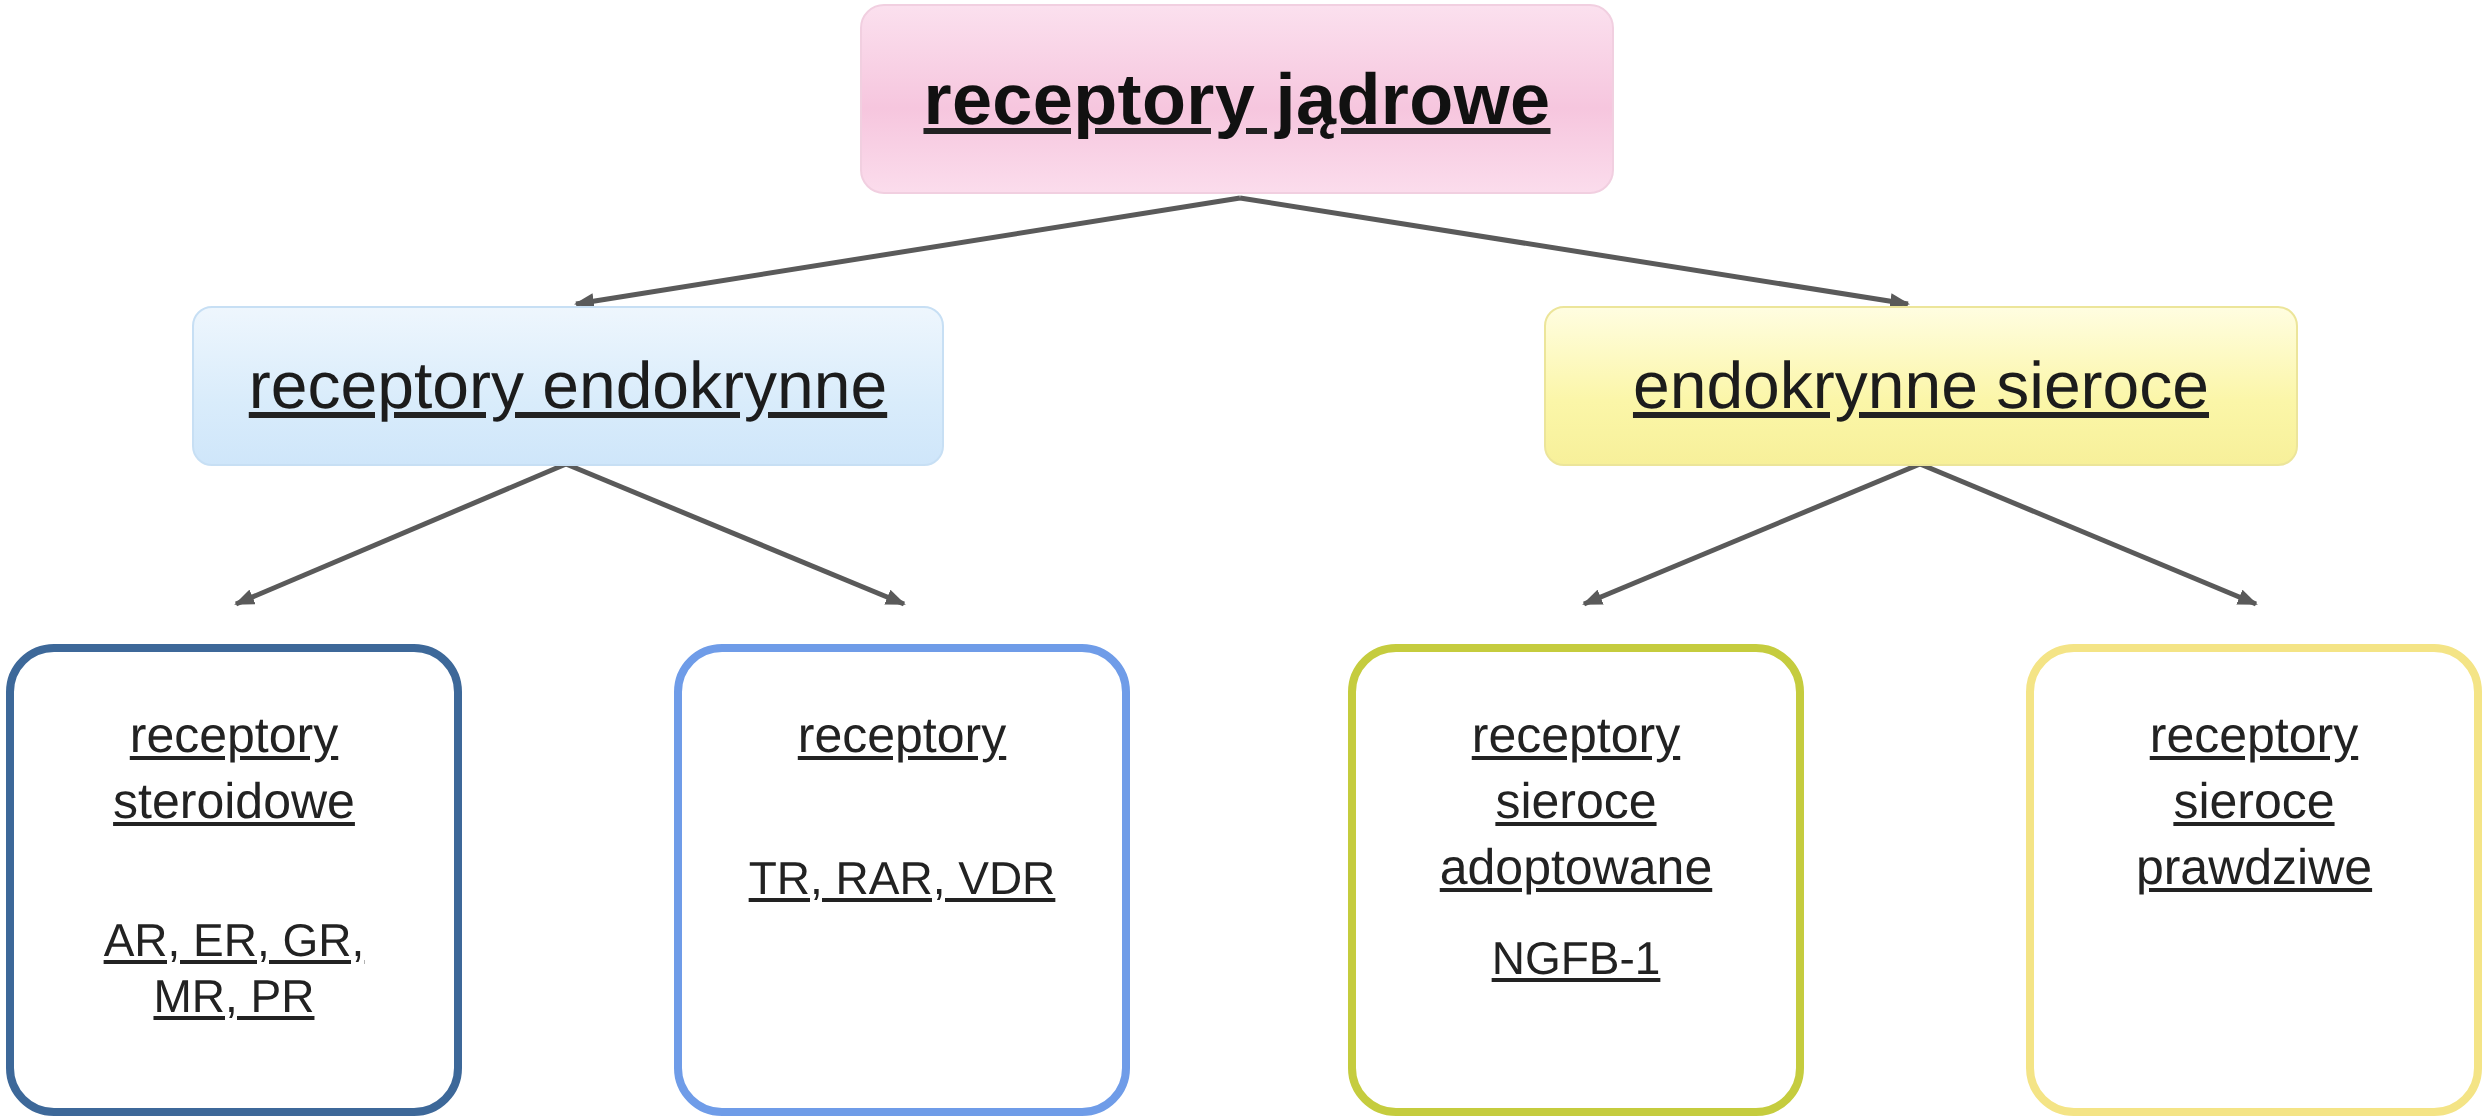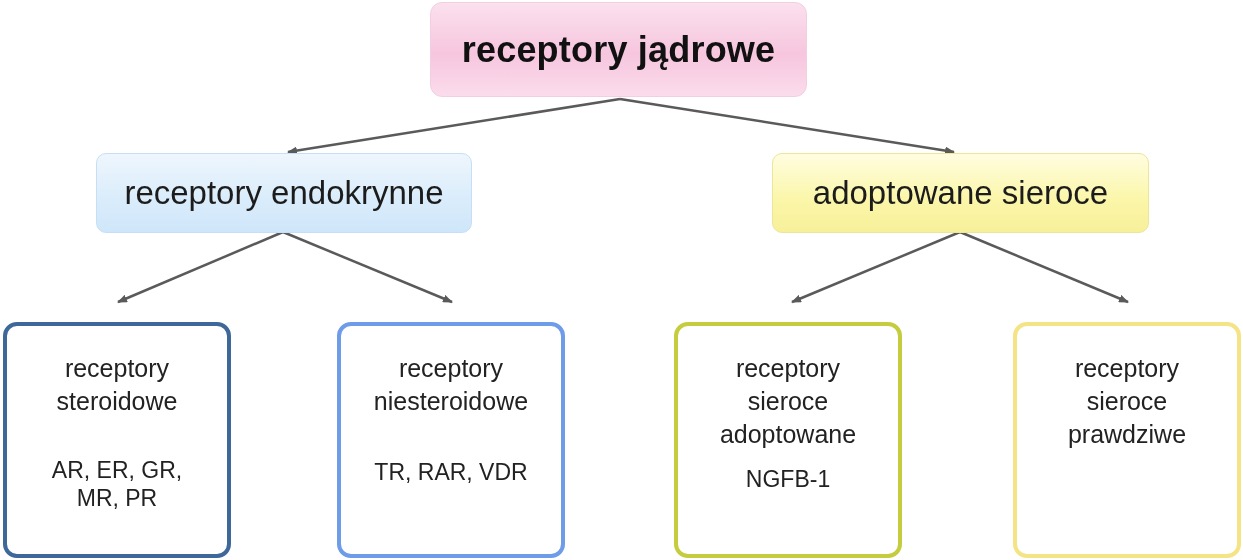--- a/index.html
+++ b/index.html
@@ -1,32 +1,32 @@
 <!DOCTYPE html>
 <html><head>
   <meta charset="utf-8">
   <style>
     html, body { margin: 0; padding: 0; background: #ffffff; }
     body { width: 1243px; height: 560px; position: relative; overflow: hidden;
            font-family: "Liberation Sans", "DejaVu Sans", sans-serif; color: #222; }
     .box { position: absolute; box-sizing: border-box; display: flex; flex-direction: column;
-           align-items: center; justify-content: center; text-align: center; }
+           align-items: center; justify-content: center; text-align: center; text-decoration: underline; }
     #root-box { left: 430px; top: 2px; width: 377px; height: 95px; border-radius: 12px;
                 background: linear-gradient(#fbe0ee, #f6c6de 55%, #fbdcec);
                 border: 1px solid #f1cfe0; }
     #root-box span { font-weight: bold; font-size: 36px; color: #111; letter-spacing: 0.2px; }
     .mid { top: 153px; height: 80px; border-radius: 10px; }
     .mid span { font-size: 33px; color: #1c1c1c; }
     #endo-box { left: 96px; width: 376px;
                 background: linear-gradient(#eef6fd, #d9ecfb 60%, #cfe6fa);
                 border: 1px solid #c7dff4; }
     #orphan-box { left: 772px; width: 377px;
                   background: linear-gradient(#fffde0, #fbf6a8 60%, #f7f09a);
                   border: 1px solid #ece59a; }
-    .leaf { top: 322px; height: 236px; width: 228px; border-radius: 14px; background: #fff;
+    .leaf { top: 322px; height: 236px; width: 228px; border-radius: 24px; background: #fff;
             border-width: 4px; border-style: solid; justify-content: flex-start; padding-top: 26px; }
     .leaf .title { font-size: 25px; line-height: 33px; color: #222; }
     .leaf .members { font-size: 23px; line-height: 28px; color: #222; }
     #leaf-steroid { left: 3px; border-color: #3d6899; }
     #leaf-steroid .members { margin-top: 38px; }
     #leaf-nonsteroid { left: 337px; border-color: #6f9ce8; }
     #leaf-nonsteroid .members { margin-top: 40px; }
     #leaf-adopted { left: 674px; border-color: #c5cc3e; }
     #leaf-adopted .members { margin-top: 14px; }
     #leaf-true { left: 1013px; border-color: #f4e486; }
@@ -52,38 +52,37 @@
 
 <div class="box" id="root-box">
   <span>receptory jądrowe</span>
 </div>
 
 <div class="box mid" id="endo-box">
   <span>receptory endokrynne</span>
 </div>
 
 <div class="box mid" id="orphan-box">
-  <span>adoptowane sieroce</span>
+  <span>endokrynne sieroce</span>
 </div>
 
 <div class="box leaf" id="leaf-steroid">
   <div class="title">
     <div>receptory</div>
     <div>steroidowe</div>
   </div>
   <div class="members">
     <div>AR, ER, GR,</div>
     <div>MR, PR</div>
   </div>
 </div>
 
 <div class="box leaf" id="leaf-nonsteroid">
   <div class="title">
     <div>receptory</div>
-    <div>niesteroidowe</div>
   </div>
   <div class="members">
     <div>TR, RAR, VDR</div>
   </div>
 </div>
 
 <div class="box leaf" id="leaf-adopted">
   <div class="title">
     <div>receptory</div>
     <div>sieroce</div>

